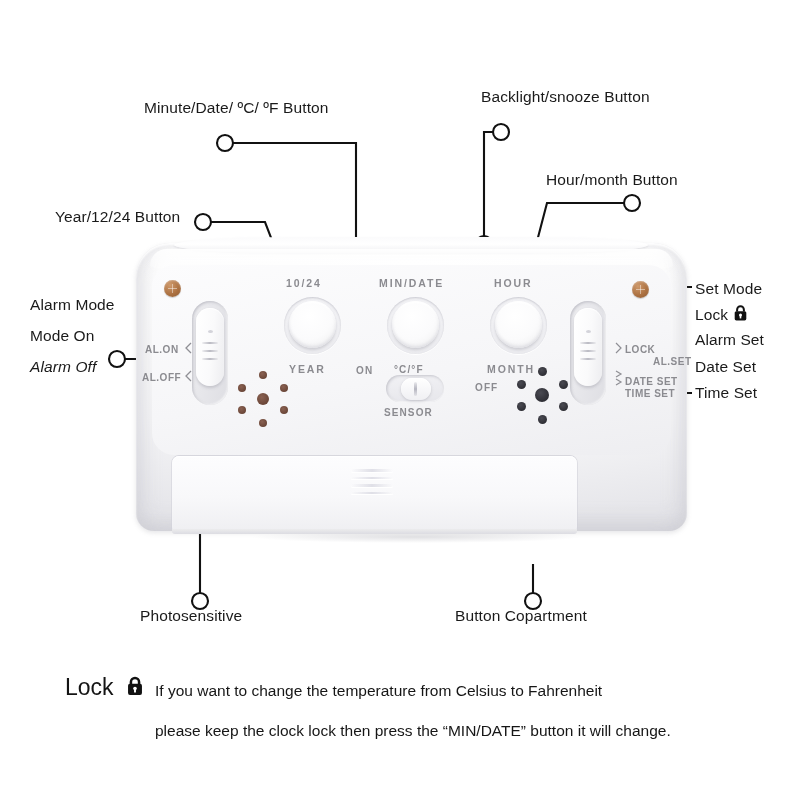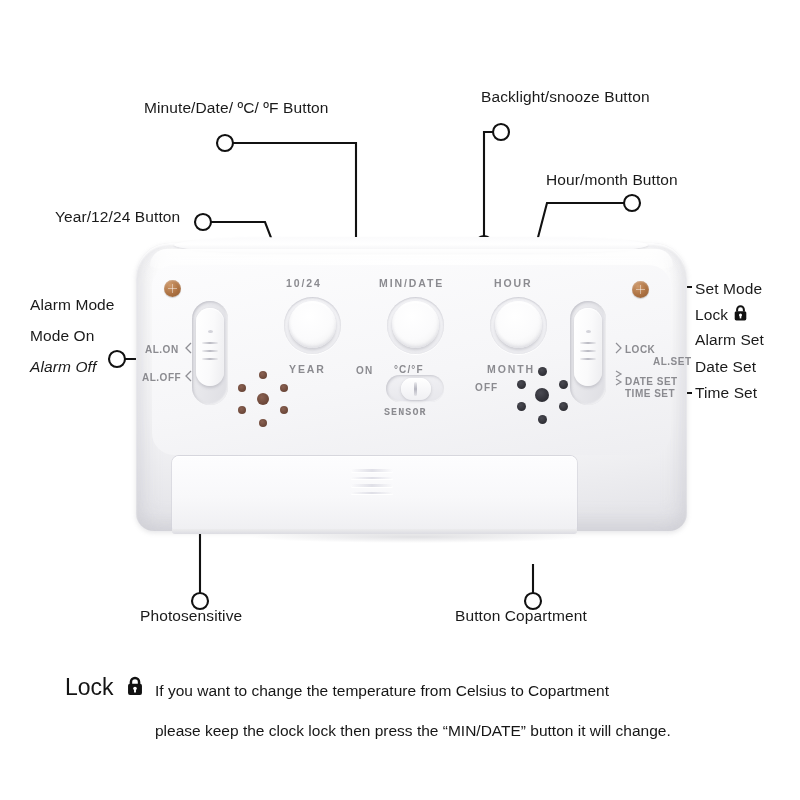--- a/index.html
+++ b/index.html
@@ -280,21 +280,21 @@
       <div class="print micro" style="left:489px; top:133px;">DATE SET</div>
       <div class="print micro" style="left:489px; top:145px;">TIME SET</div>
 
       <div class="print tiny" style="left:220px; top:122px;">ON</div>
       <div id="sensor-sw">
         <div class="sk">
             <i></i>
           </div>
       </div>
       <div class="print tiny" style="left:315px; top:139px;margin-left:24px;">OFF</div>
-      <div class="print tiny" style="left:248px; top:164px;font-family:Liberation Mono, monospace;">SENSOR</div>
+      <div class="print tiny" style="left:248px; top:164px;">SENSOR</div>
 
       <div class="grille" id="grille-l">
         <span style="left:24px;top:0;width:8px;height:8px;"></span>
         <span style="left:45px;top:13px;width:8px;height:8px;"></span>
         <span style="left:45px;top:35px;width:8px;height:8px;"></span>
         <span style="left:24px;top:48px;width:8px;height:8px;"></span>
         <span style="left:3px;top:35px;width:8px;height:8px;"></span>
         <span style="left:3px;top:13px;width:8px;height:8px;"></span>
         <span style="left:22px;top:22px;width:12px;height:12px;"></span>
       </div>
@@ -323,17 +323,17 @@
   <div id="footer">
     <div class="f-lock">
       <span>Lock</span>
       <svg class="lock-glyph" width="18" height="20" viewBox="0 0 15 16" style="margin-left:6px;">
         <path d="M4.1 6.4V4.7a3.4 3.4 0 0 1 6.8 0v1.7" fill="none" stroke="#111" stroke-width="2.1"></path>
         <rect x="1.7" y="6.2" width="11.6" height="9.2" rx="1.6" fill="#111"></rect>
         <circle cx="7.5" cy="10.1" r="1.5" fill="#fff"></circle>
         <rect x="6.7" y="10.1" width="1.6" height="3.3" fill="#fff"></rect>
       </svg>
     </div>
-    <div class="f-line" id="f-l1">If you want to change the temperature from Celsius to Copartment</div>
+    <div class="f-line" id="f-l1">If you want to change the temperature from Celsius to Fahrenheit</div>
     <div class="f-line" id="f-l2">please keep the clock lock then press the “MIN/DATE” button it will change.</div>
   </div>
 
 </div>
 
 </body></html>

